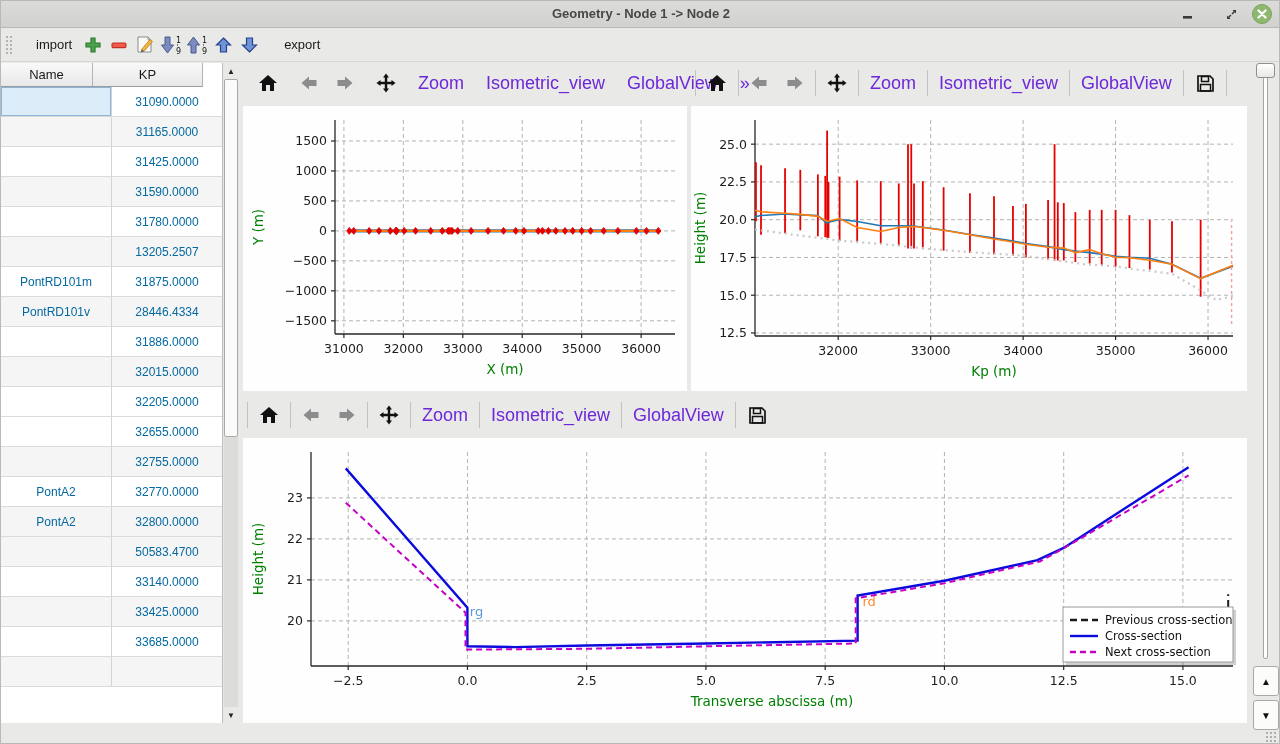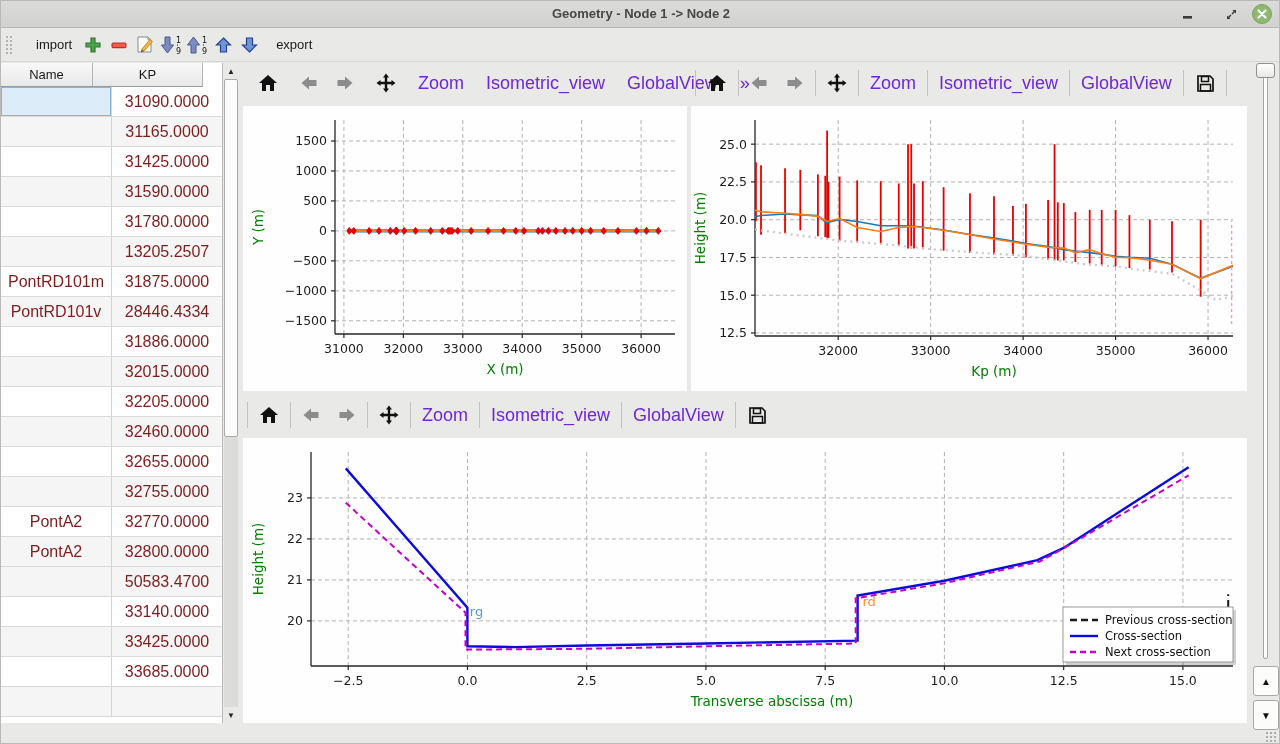--- a/index.html
+++ b/index.html
@@ -16,21 +16,21 @@
 .grip{width:8px;height:22px;margin-left:3px;background-image:radial-gradient(#b2b2b0 1px,transparent 1.2px);background-size:4px 4px;background-position:1px 1px}
 .tbtext{font-size:13px;color:#1a1a1a;background:none;border:none;padding:4px 8px;font-family:"Liberation Sans",sans-serif}
 .tbicon{width:26px;height:26px;background:none;border:none;display:flex;align-items:center;justify-content:center}
 
 .tablepanel{left:0;top:62px;width:238px;height:660px;background:#fff;border-right:1px solid #b2b2b0}
 .thead{left:0;top:0;height:24px;display:flex}
 .th{background:linear-gradient(#f9f9f9,#e8e8e8);border-right:1px solid #b4b4b4;border-bottom:1px solid #9c9c9c;font-size:13px;color:#1a1a1a;display:flex;align-items:center;justify-content:center}
 .rows{left:0;top:24px;width:221px;height:636px;overflow:hidden}
 .trow{height:30px;display:flex;background:#fff}
 .trow.even{background:#f5f5f5}
-.tcell{border-bottom:1px solid #dadada;font-size:16px;color:#7f1d1d;display:flex;align-items:center;justify-content:center}
+.tcell{border-bottom:1px solid #dadada;font-size:12px;color:#0369a1;display:flex;align-items:center;justify-content:center}
 .namecell{width:111px;border-right:1px solid #d4d4d4}
 .kpcell{width:110px}
 .selcell{background:#ddecf9;box-shadow:inset 0 0 0 1px #8ab4d8}
 .tscroll{left:221px;top:0;width:17px;height:660px;background:#e6e6e4;border-left:1px solid #bcbcba}
 .tsbtn{left:0;width:16px;height:16px;background:#e9e9e7;display:flex;align-items:center;justify-content:center;font-size:8px;color:#222}
 .tsthumb{left:1px;top:16px;width:14px;height:358px;background:#fbfbfb;border:1px solid #a9a9a7;border-radius:2px}
 .tsgroove{left:1px;top:374px;width:14px;height:270px;background:#dcdcda}
 
 .ptoolbar{height:40px;display:flex;align-items:center}
 .pbtn{display:flex;align-items:center;justify-content:center;height:30px;padding:0 9px;font-size:18px;color:#6d28d9;background:none;border:none;font-family:"Liberation Sans",sans-serif}
@@ -114,21 +114,21 @@
   <button class="tbicon">
     <svg width="19" height="18">
       <path d="M9.5 2 L16.5 9 H12.5 V16 H6.5 V9 H2.5 Z" fill="#6f94d6" stroke="#27418c" stroke-width="1.2"></path>
     </svg>
   </button>
   <button class="tbicon">
     <svg width="19" height="18">
       <path d="M9.5 16 L16.5 9 H12.5 V2 H6.5 V9 H2.5 Z" fill="#6f94d6" stroke="#27418c" stroke-width="1.2"></path>
     </svg>
   </button>
-  <button class="tbtext" style="margin-left:6px">export</button>
+  <button class="tbtext" style="margin-left:14px">export</button>
 </div>
 
 <div class="abs tablepanel">
   <div class="abs thead">
     <div class="th" style="width:92px">Name</div>
     <div class="th" style="width:110px">KP</div>
   </div>
   <div class="abs rows" id="tableRows">
       <div class="trow">
         <div class="tcell namecell selcell"></div>
@@ -166,24 +166,20 @@
         <div class="tcell namecell"></div>
         <div class="tcell kpcell">31886.0000</div>
       </div>
       <div class="trow even">
         <div class="tcell namecell"></div>
         <div class="tcell kpcell">32015.0000</div>
       </div>
       <div class="trow">
         <div class="tcell namecell"></div>
         <div class="tcell kpcell">32205.0000</div>
-      </div>
-      <div class="trow even">
-        <div class="tcell namecell"></div>
-        <div class="tcell kpcell">32460.0000</div>
       </div>
       <div class="trow">
         <div class="tcell namecell"></div>
         <div class="tcell kpcell">32655.0000</div>
       </div>
       <div class="trow even">
         <div class="tcell namecell"></div>
         <div class="tcell kpcell">32755.0000</div>
       </div>
       <div class="trow">

